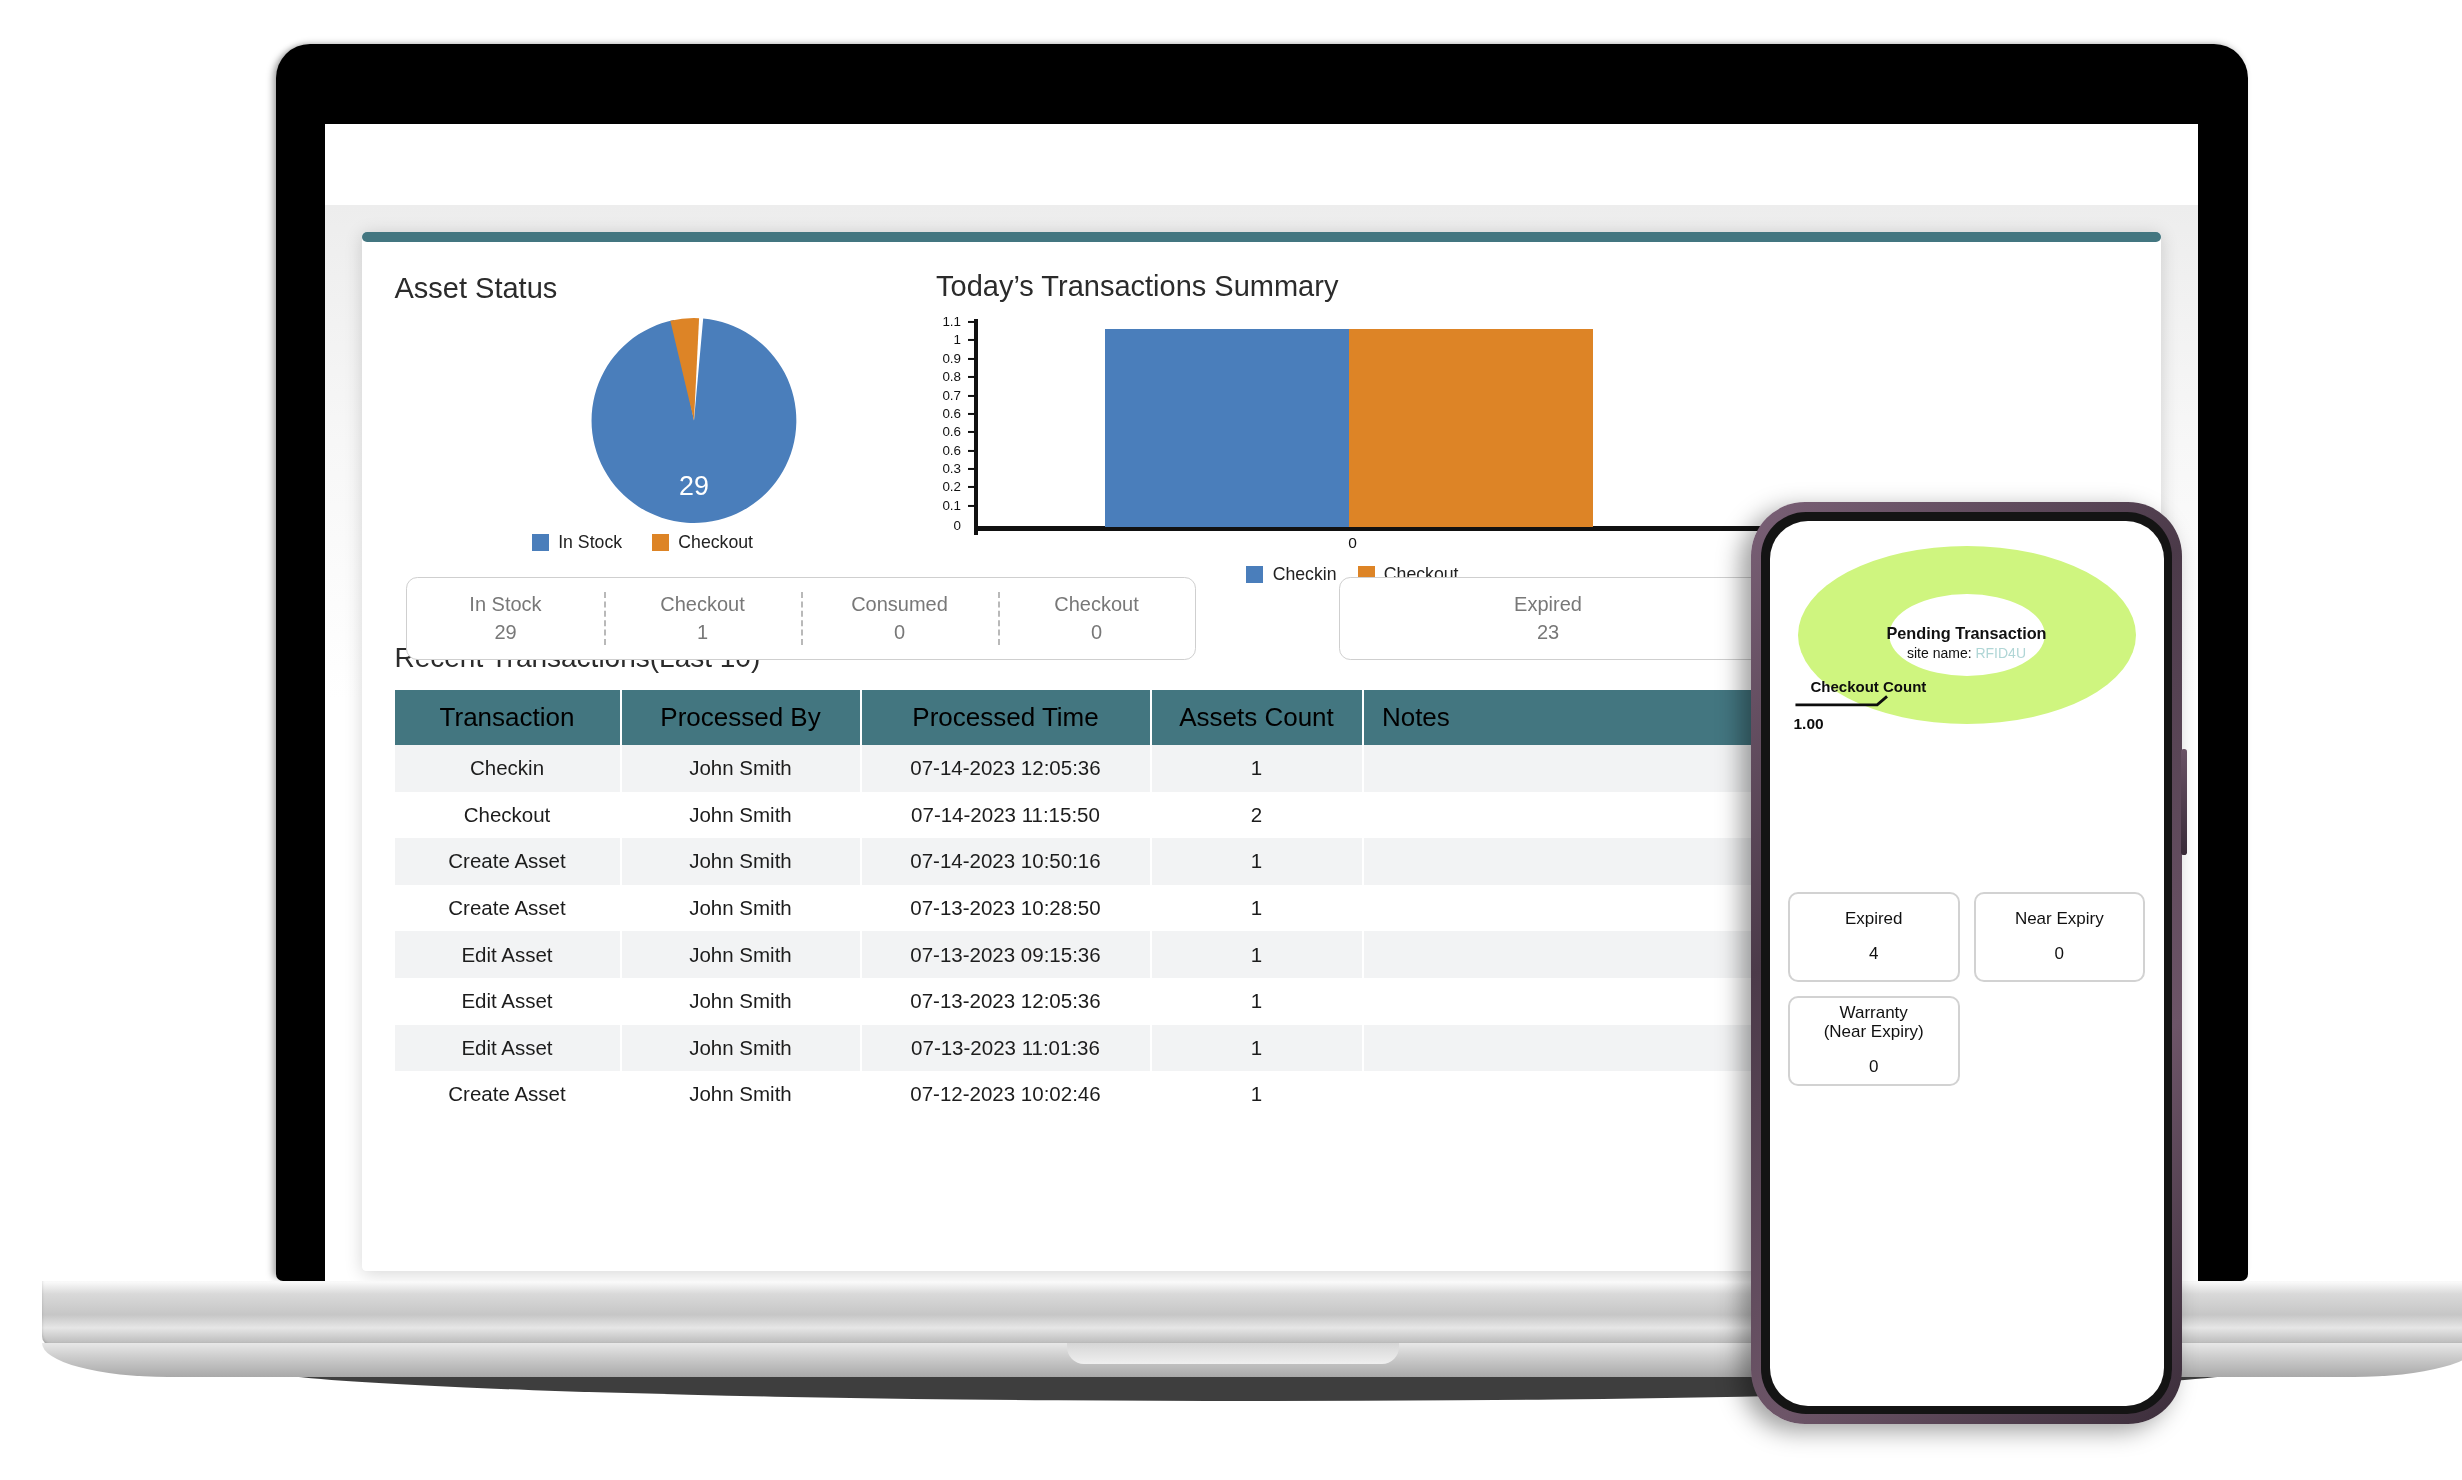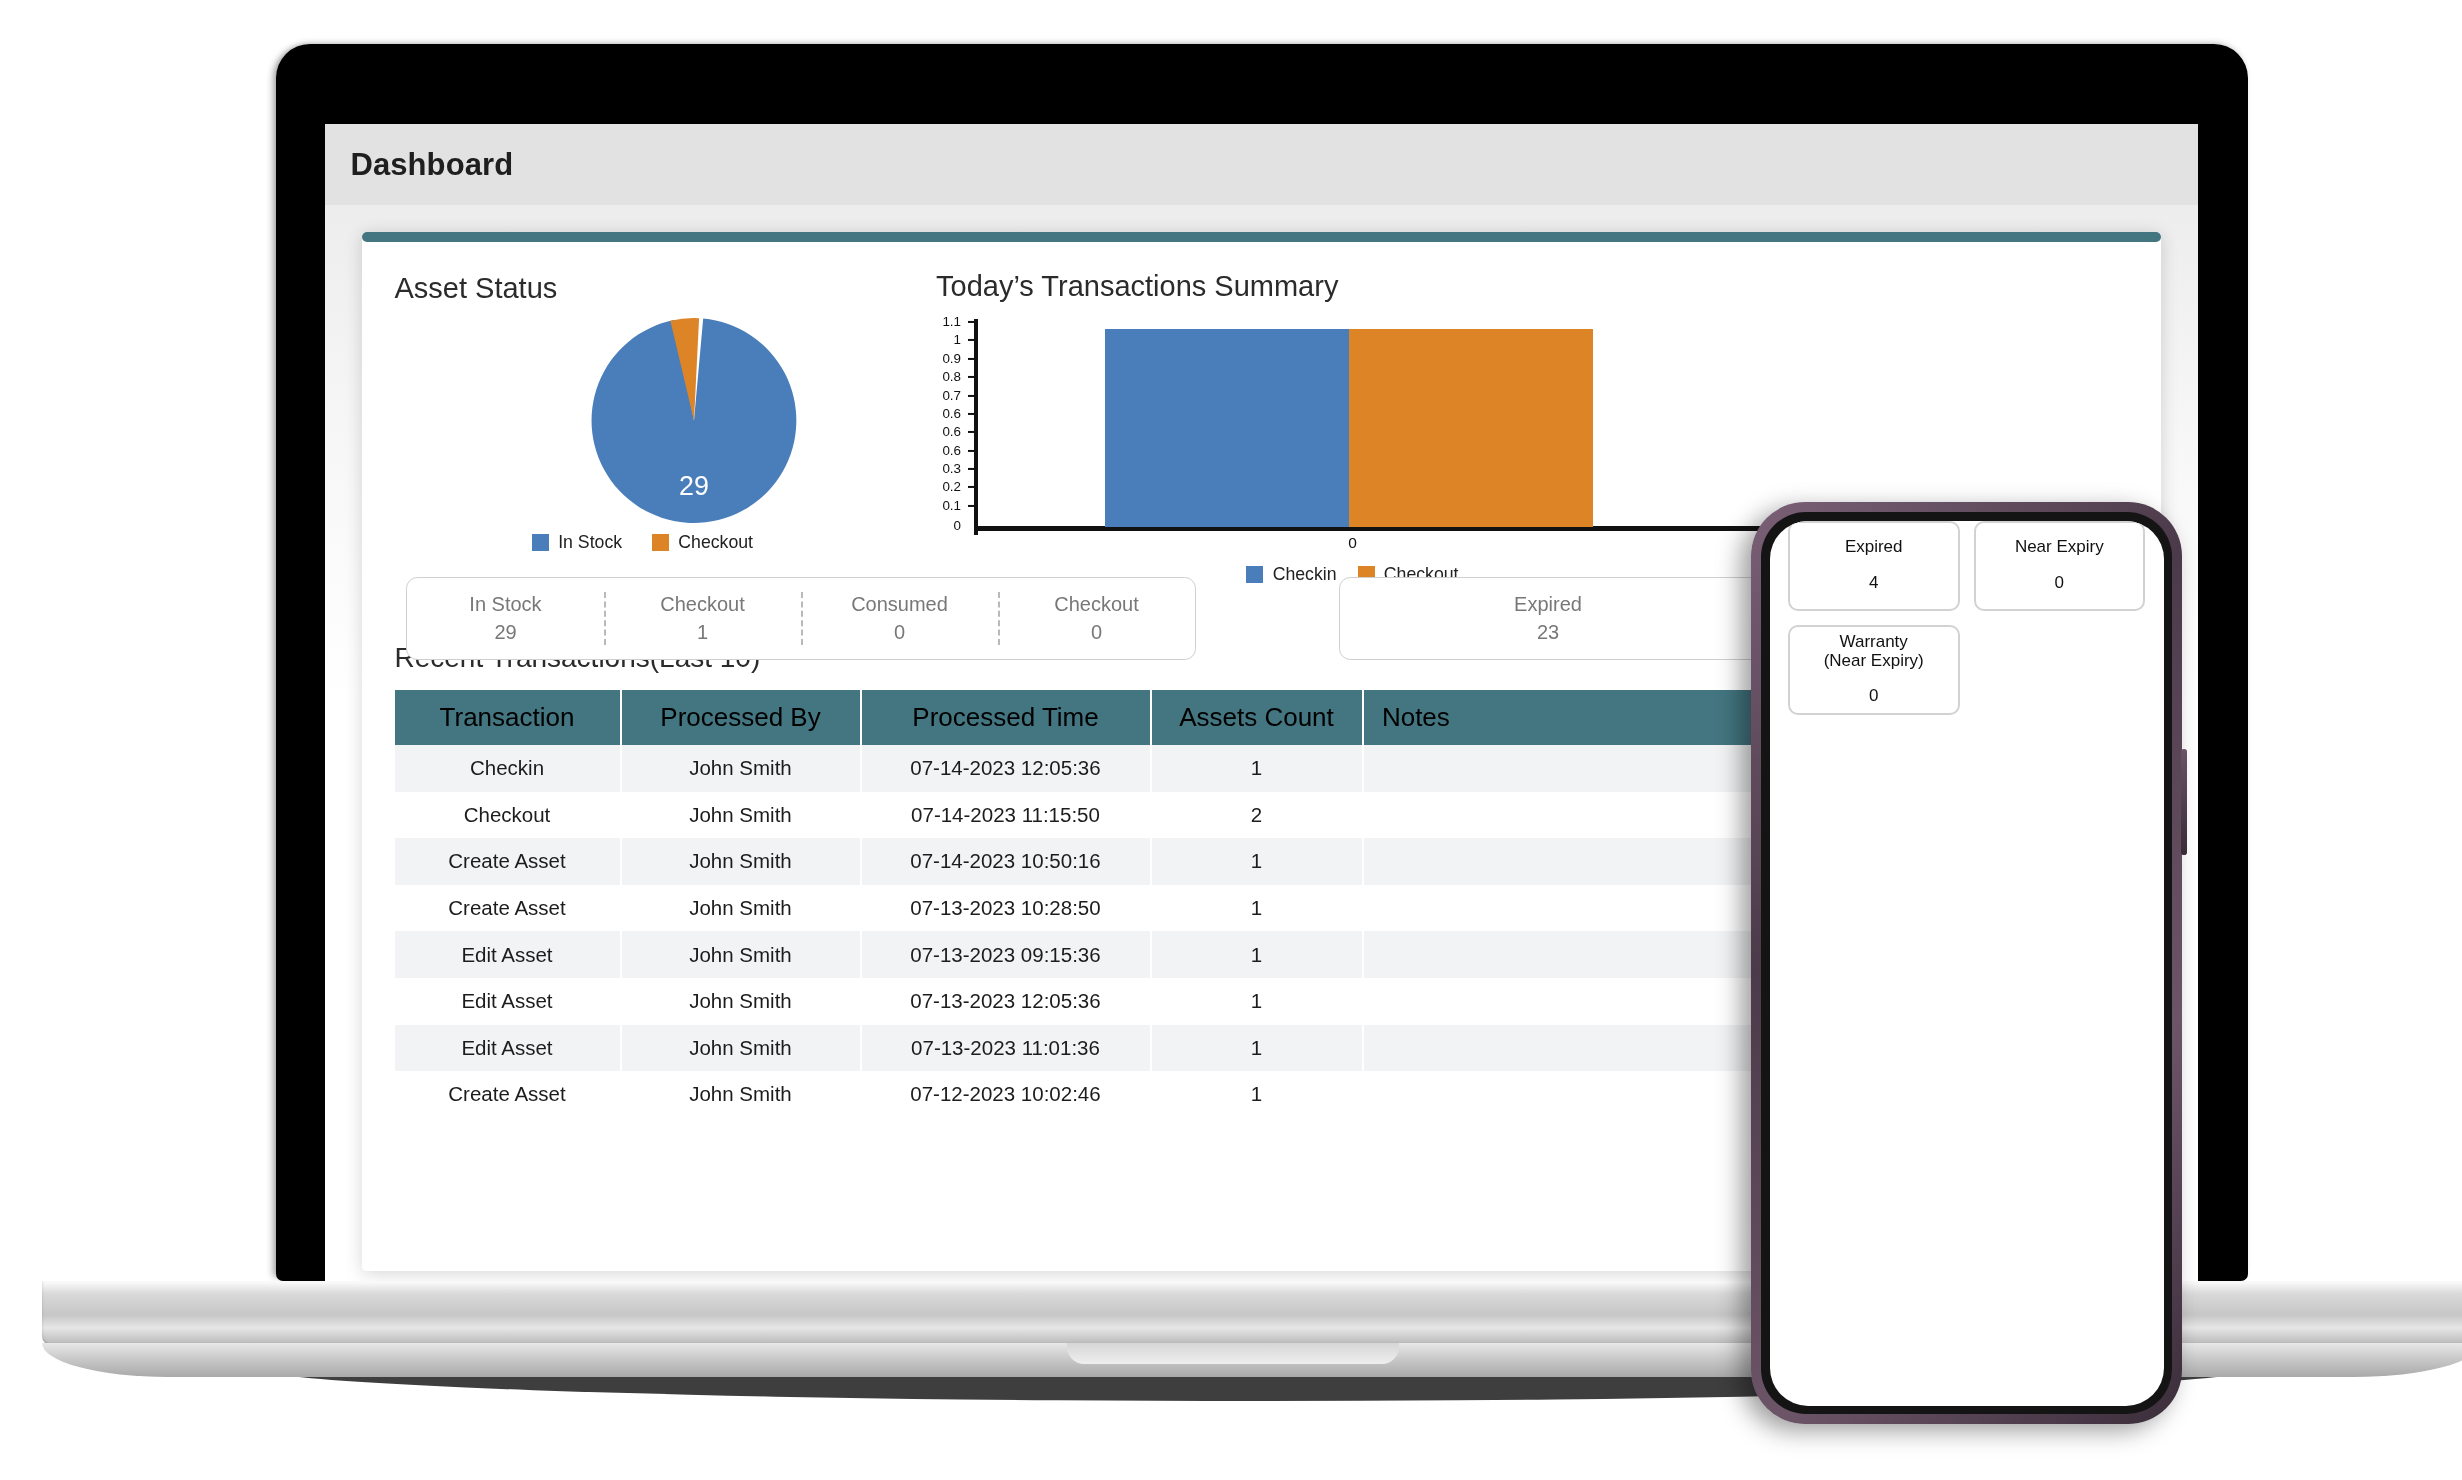--- a/index.html
+++ b/index.html
@@ -331,23 +331,20 @@
 </style>
 </head>
 <body>
 
 <div id="stage">
 
   <div class="laptop-lid"></div>
 
   <div class="screen">
 
-    <div class="appbar">
-      <div class="appbar-title">Dashboard</div>
-    </div>
 
     <div class="page-bg">
       <div class="card">
         <div class="accent-bar"></div>
 
         <div class="panel-title" id="asset-status-title">Asset Status</div>
         <div class="panel-title" id="trans-summary-title">Today’s Transactions Summary</div>
         <div class="panel-title" id="recent-title">Recent Transactions(Last 10)</div>
 
         <div class="pie-wrap">
@@ -530,20 +527,37 @@
   <div class="base-lip"></div>
   <div class="base-notch"></div>
 
   <div class="phone">
     <div class="phone-btn"></div>
     <div class="phone-inner">
       <div class="phone-screen">
 
 
 
+        <div class="donut-area">
+          <svg class="donut" viewBox="0 0 478 252" preserveAspectRatio="none">
+            <ellipse cx="239" cy="126" rx="239" ry="126" fill="#CFF57F"></ellipse>
+            <ellipse cx="239" cy="126" rx="110" ry="58" fill="#ffffff"></ellipse>
+          </svg>
+          <div class="donut-center">
+            <div class="t1">Pending Transaction</div>
+            <div class="t2"><span>site name: </span><b>RFID4U</b></div>
+          </div>
+          <div class="callout">
+            <div class="lbl">Checkout Count</div>
+            <svg width="141" height="15.5" viewBox="0 0 200 22" style="display:block">
+              <polyline points="2,14 118,14 132,2" fill="none" stroke="#0d0d0d" stroke-width="4"></polyline>
+            </svg>
+            <div class="val">1.00</div>
+          </div>
+        </div>
 
         <div class="phone-cards">
           <div class="pcard">
             <div class="lbl">Expired</div>
             <div class="val">4</div>
           </div>
           <div class="pcard">
             <div class="lbl">Near Expiry</div>
             <div class="val">0</div>
           </div>

